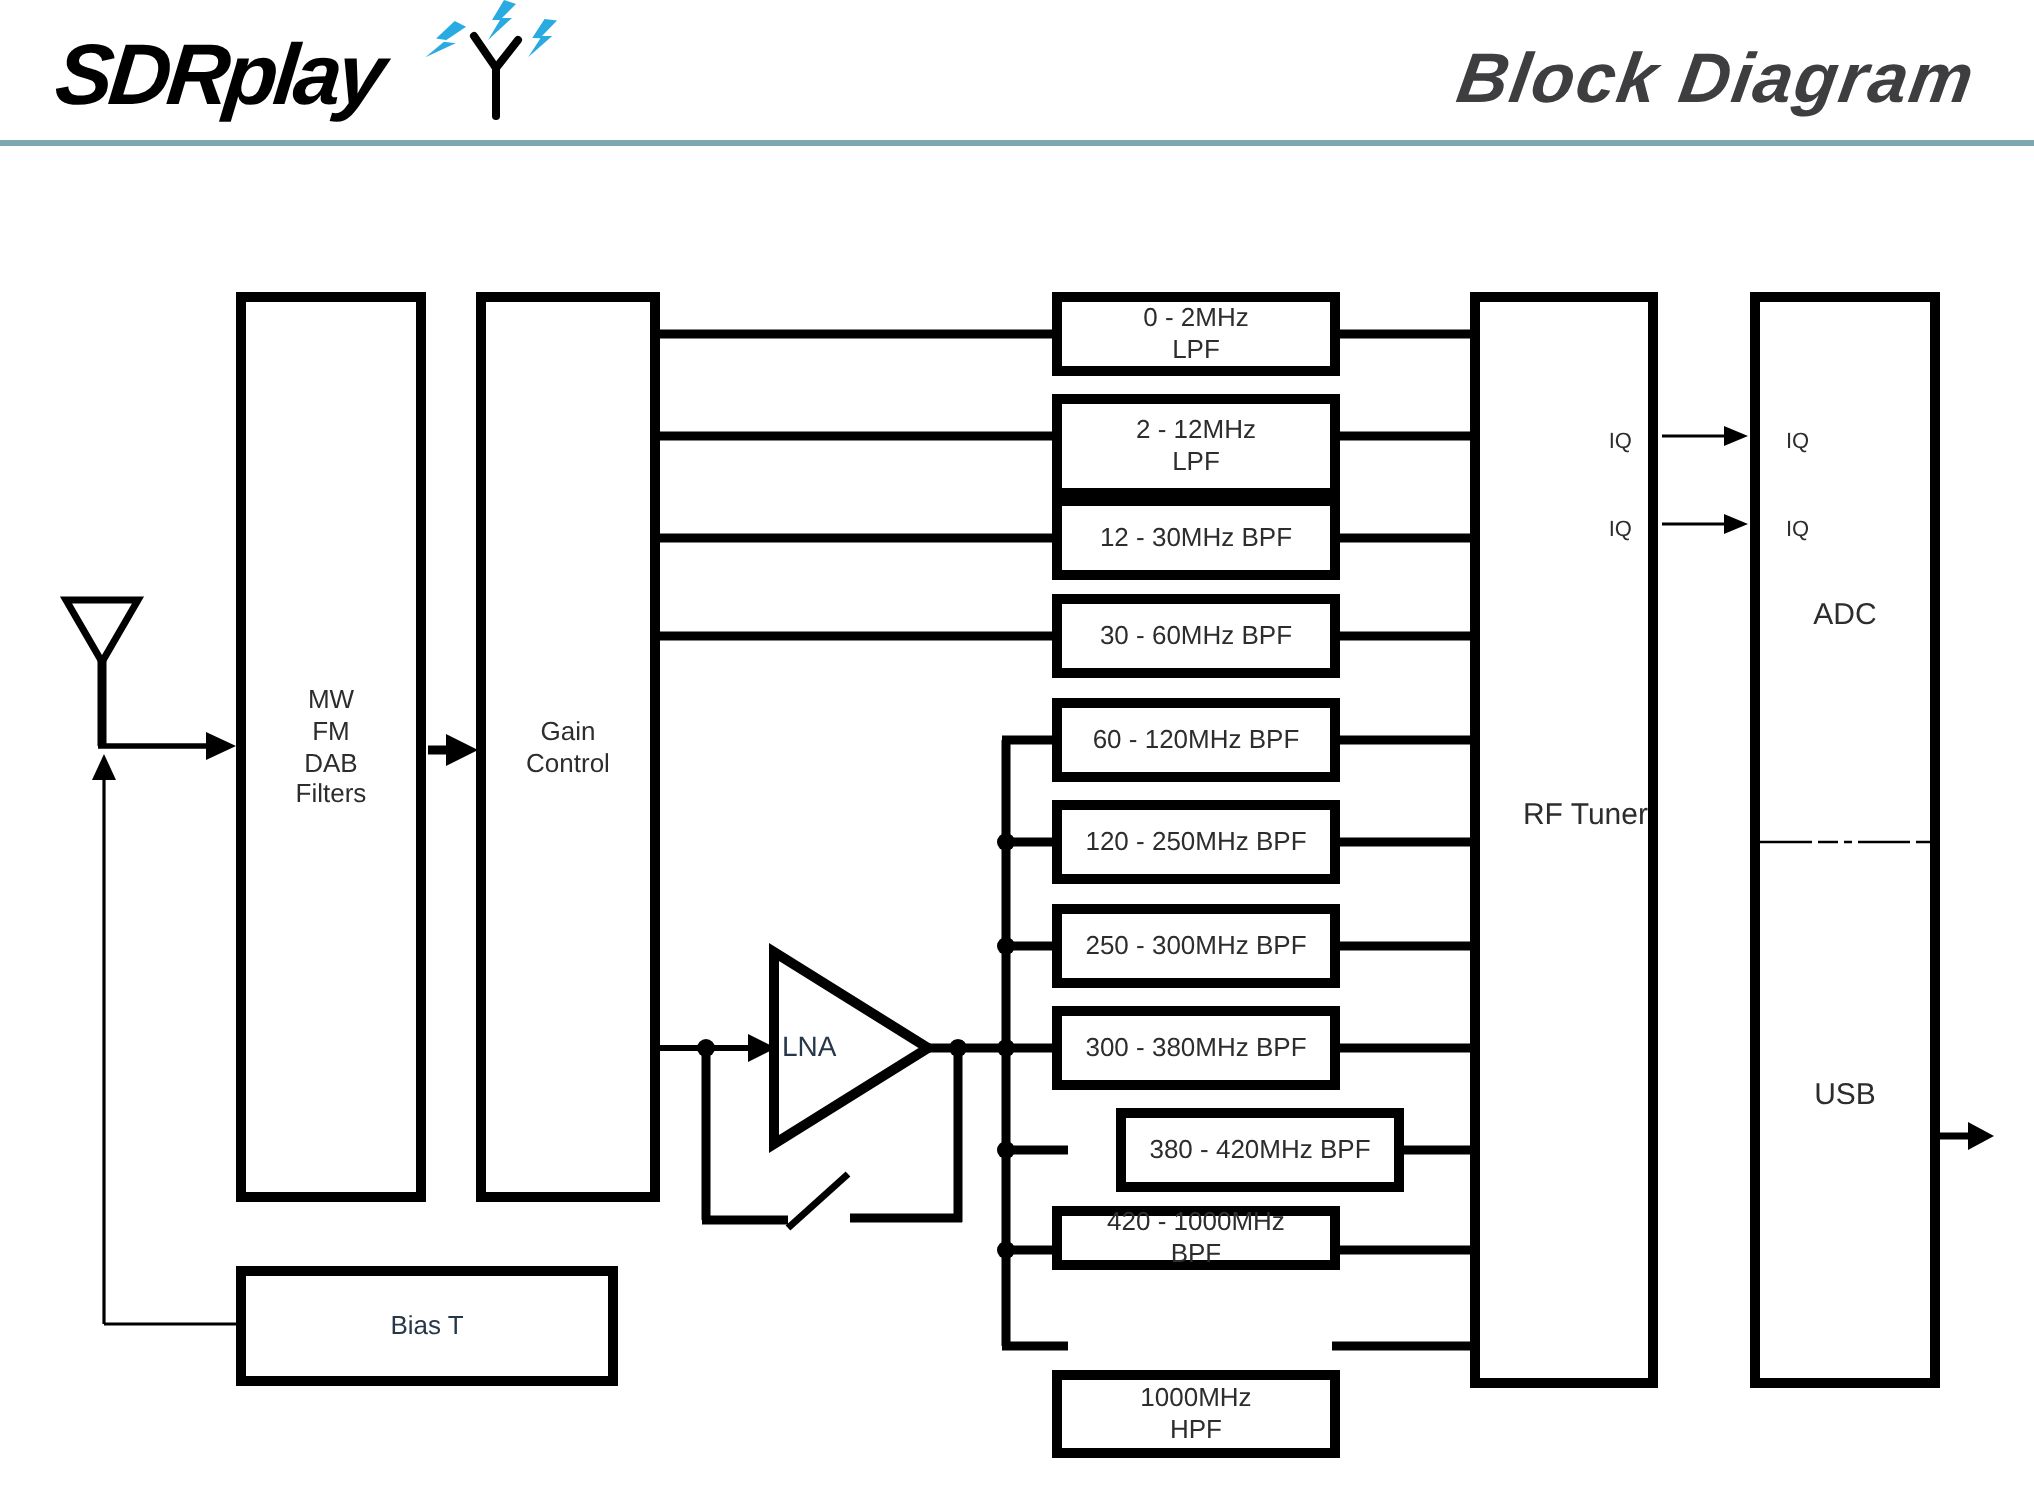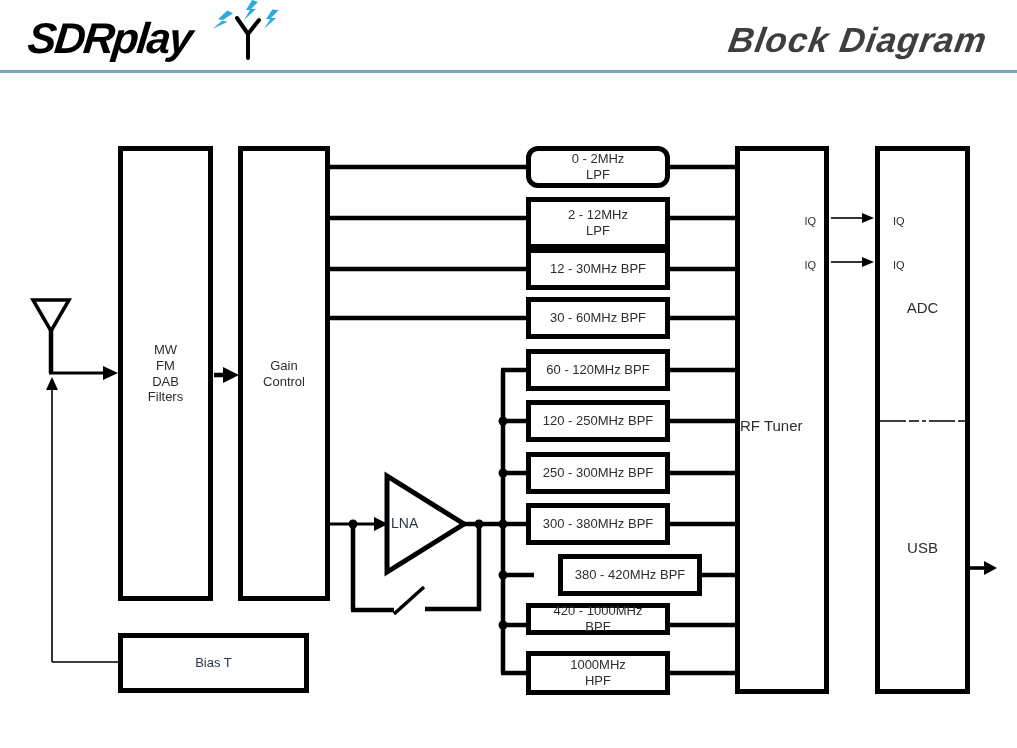--- a/index.html
+++ b/index.html
@@ -106,40 +106,40 @@
   </svg>
 
   <div class="box box-mw">MW
 FM
 DAB
 Filters</div>
   <div class="box box-gain">Gain
 Control</div>
   <div class="box box-bias navy">Bias T</div>
 
-  <div class="box filter" style="top:146px;height:42px;border-radius:12px;">0 - 2MHz
+  <div class="box filter" style="top:146px;height:42px;">0 - 2MHz
 LPF</div>
   <div class="box filter" style="top:197px;height:52px;">2 - 12MHz
 LPF</div>
   <div class="box filter" style="top:248px;height:42px;">12 - 30MHz BPF</div>
   <div class="box filter" style="top:297px;height:42px;">30 - 60MHz BPF</div>
   <div class="box filter" style="top:349px;height:42px;">60 - 120MHz BPF</div>
   <div class="box filter" style="top:400px;height:42px;">120 - 250MHz BPF</div>
   <div class="box filter" style="top:452px;height:42px;">250 - 300MHz BPF</div>
   <div class="box filter" style="top:503px;height:42px;">300 - 380MHz BPF</div>
   <div class="box filter" style="top:554px;height:42px;margin-left:32px;">380 - 420MHz BPF</div>
   <div class="box filter" style="top:603px;height:32px;">420 - 1000MHz
 BPF</div>
-  <div class="box filter" style="top:651px;height:44px;">1000MHz
+  <div class="box filter" style="top:685px;height:44px;">1000MHz
 HPF</div>
 
   <div class="box box-rf">
     <span class="iq-label" style="right:8px;top:64px;">IQ</span>
     <span class="iq-label" style="right:8px;top:108px;">IQ</span>
-    <span class="inner-label" style="left:0;right:0;top:266px;text-align:left;">RF Tuner</span>
+    <span class="inner-label" style="left:0;right:0;top:248px;text-align:right;">RF Tuner</span>
   </div>
 
   <div class="box box-adc">
     <span class="iq-label" style="left:13px;top:64px;">IQ</span>
     <span class="iq-label" style="left:13px;top:108px;">IQ</span>
     <span class="inner-label" style="left:0;right:0;top:148px;text-align:center;">ADC</span>
     <span class="inner-label" style="left:0;right:0;top:388px;text-align:center;">USB</span>
   </div>
 
   <div class="lna-label navy">LNA</div>

